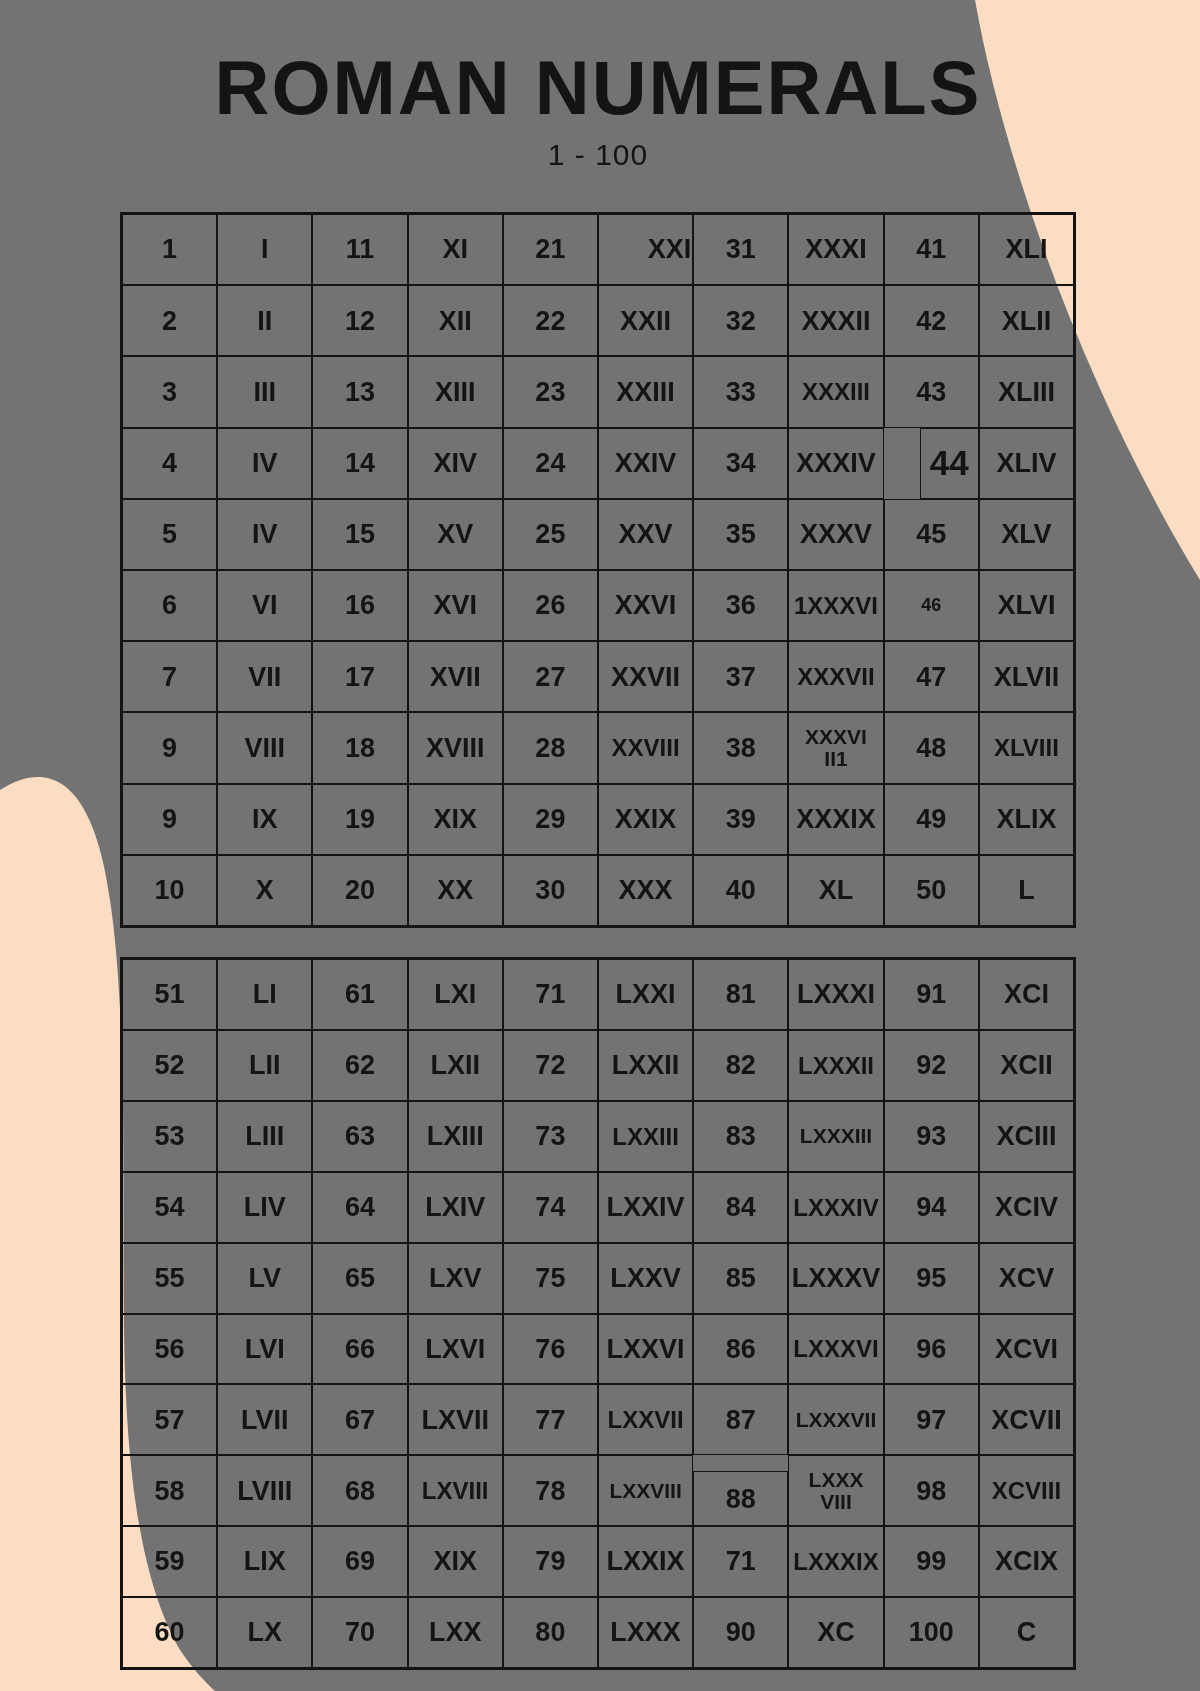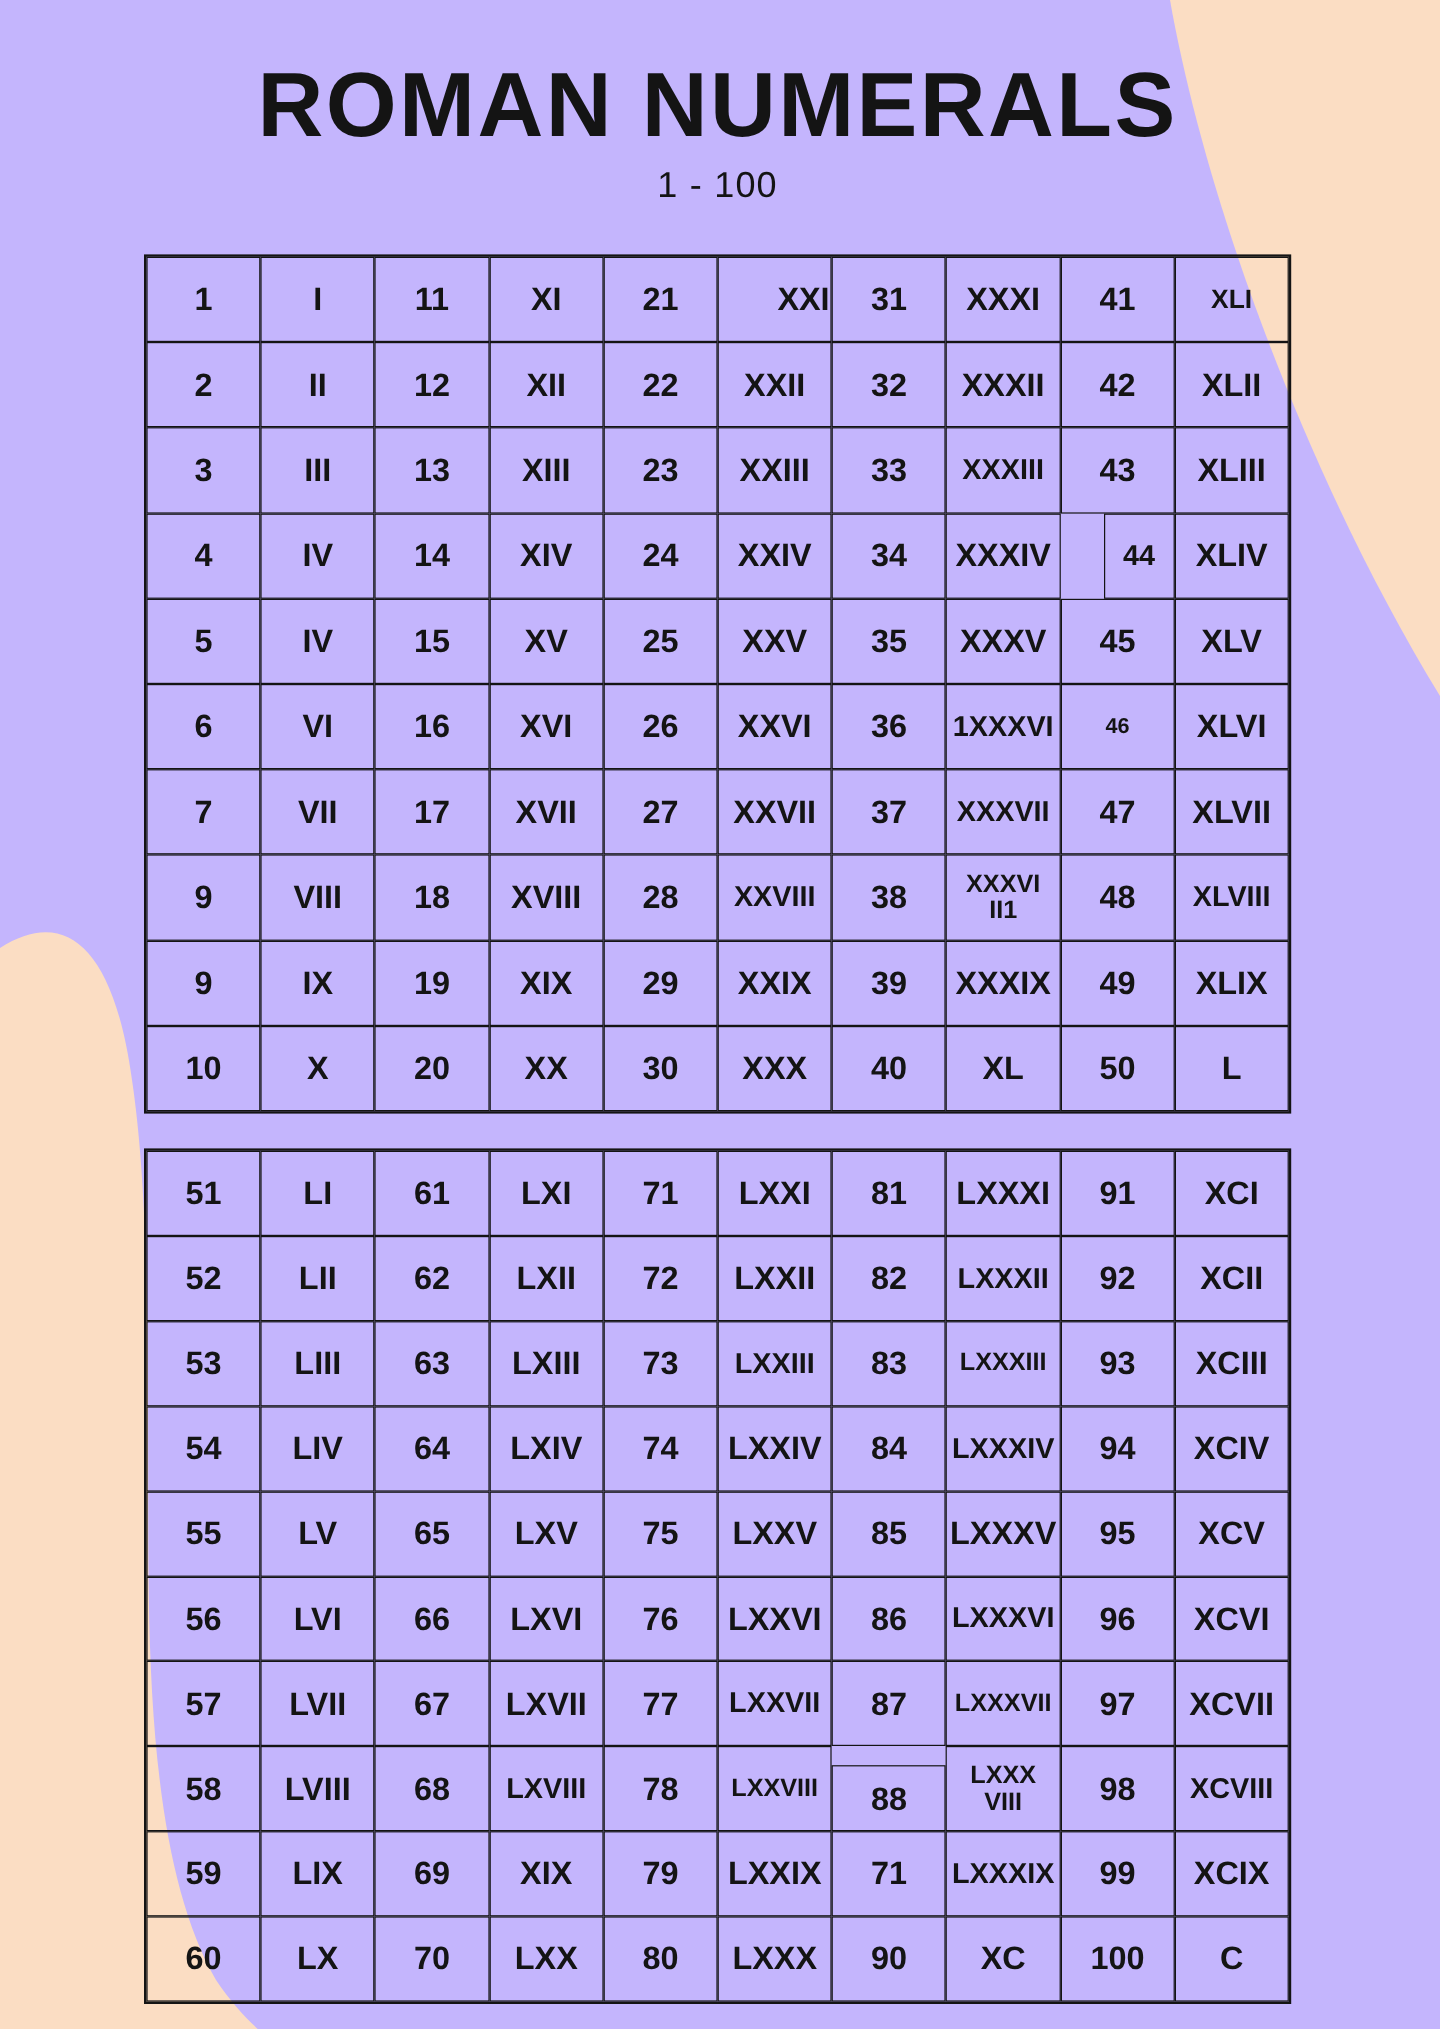--- a/index.html
+++ b/index.html
@@ -1,19 +1,19 @@
 <!DOCTYPE html>
 <html><head>
 <meta charset="utf-8">
 <style>
   html,body{margin:0;padding:0;}
   .page{
     position:relative;
     width:1200px;height:1691px;
-    background:#c4b5fd;
+    background:#737373;
     font-family:"Liberation Sans", sans-serif;
     overflow:hidden;
   }
   .bg-svg{position:absolute;left:0;top:0;width:1200px;height:1691px;}
   .title{
     position:absolute;left:120px;top:44px;width:956px;
     text-align:center;
     font-size:76px;font-weight:800;letter-spacing:2px;
     color:#141414;
   }
@@ -57,21 +57,21 @@
   <div class="grid" id="table1">
       <div class="cell" style="font-size: 27px;">1</div>
       <div class="cell" style="font-size: 27px;">I</div>
       <div class="cell" style="font-size: 27px;">11</div>
       <div class="cell" style="font-size: 27px;">XI</div>
       <div class="cell" style="font-size: 27px;">21</div>
       <div class="cell" style="font-size: 27px; padding-left: 48px;">XXI</div>
       <div class="cell" style="font-size: 27px;">31</div>
       <div class="cell" style="font-size: 27px;">XXXI</div>
       <div class="cell" style="font-size: 27px;">41</div>
-      <div class="cell" style="font-size: 22px;">XLI</div>
+      <div class="cell" style="font-size: 27px;">XLI</div>
       <div class="cell" style="font-size: 27px;">2</div>
       <div class="cell" style="font-size: 27px;">II</div>
       <div class="cell" style="font-size: 27px;">12</div>
       <div class="cell" style="font-size: 27px;">XII</div>
       <div class="cell" style="font-size: 27px;">22</div>
       <div class="cell" style="font-size: 27px;">XXII</div>
       <div class="cell" style="font-size: 27px;">32</div>
       <div class="cell" style="font-size: 27px;">XXXII</div>
       <div class="cell" style="font-size: 27px;">42</div>
       <div class="cell" style="font-size: 27px;">XLII</div>
@@ -86,21 +86,21 @@
       <div class="cell" style="font-size: 27px;">43</div>
       <div class="cell" style="font-size: 27px;">XLIII</div>
       <div class="cell" style="font-size: 27px;">4</div>
       <div class="cell" style="font-size: 27px;">IV</div>
       <div class="cell" style="font-size: 27px;">14</div>
       <div class="cell" style="font-size: 27px;">XIV</div>
       <div class="cell" style="font-size: 27px;">24</div>
       <div class="cell" style="font-size: 27px;">XXIV</div>
       <div class="cell" style="font-size: 27px;">34</div>
       <div class="cell" style="font-size: 27px;">XXXIV</div>
-      <div class="cell" style="font-size: 24px; margin-left: 36px;">44</div>
+      <div class="cell" style="font-size: 35px; margin-left: 36px;">44</div>
       <div class="cell" style="font-size: 27px;">XLIV</div>
       <div class="cell" style="font-size: 27px;">5</div>
       <div class="cell" style="font-size: 27px;">IV</div>
       <div class="cell" style="font-size: 27px;">15</div>
       <div class="cell" style="font-size: 27px;">XV</div>
       <div class="cell" style="font-size: 27px;">25</div>
       <div class="cell" style="font-size: 27px;">XXV</div>
       <div class="cell" style="font-size: 27px;">35</div>
       <div class="cell" style="font-size: 27px;">XXXV</div>
       <div class="cell" style="font-size: 27px;">45</div>

